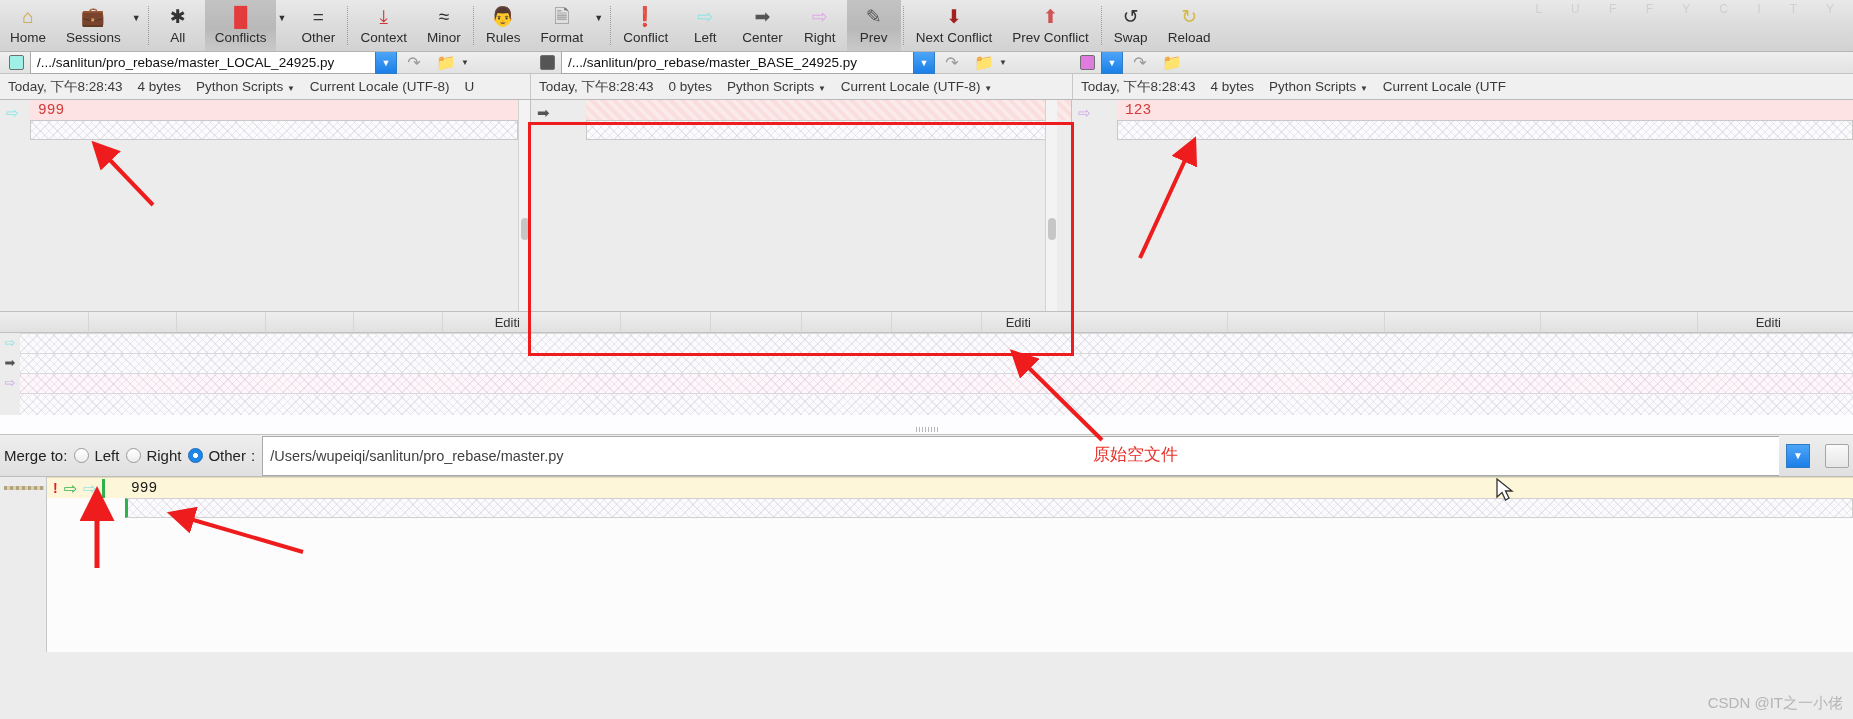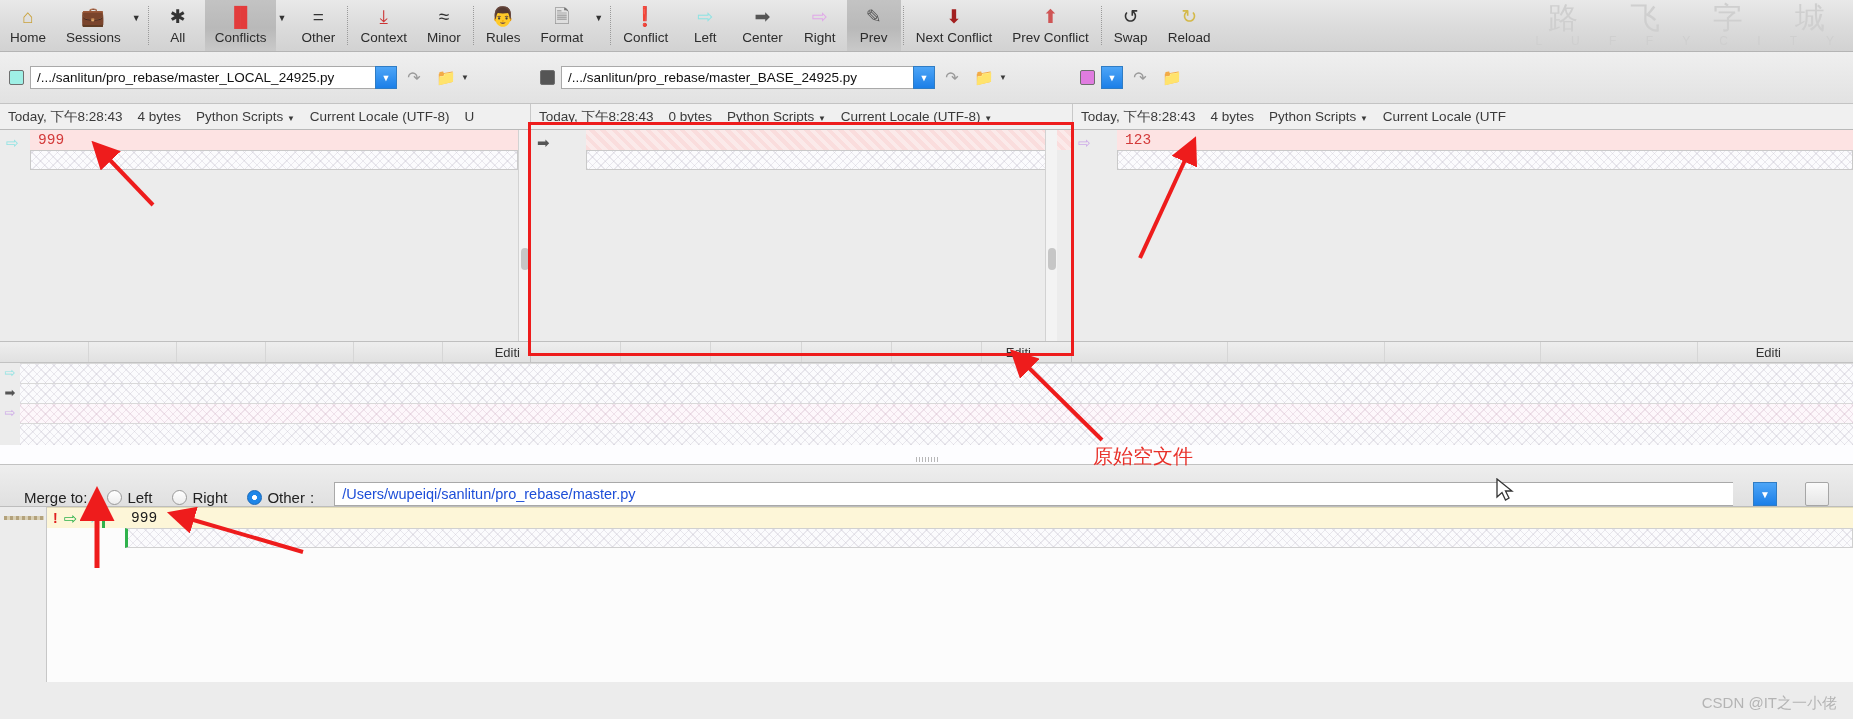--- a/index.html
+++ b/index.html
@@ -48,21 +48,21 @@
   
   .wm-top {
     position: absolute; right: 6px; top: 2px;
     text-align: right; pointer-events: none; user-select: none;
   }
   .wm-top .cn { font-size: 30px; color: #cfcfcf; letter-spacing: 22px; line-height: 32px; }
   .wm-top .en { font-size: 12px; color: #cfcfcf; letter-spacing: 13px; line-height: 14px; }
 
   
   .pathbar {
-    height: 52px;
+    height: 22px;
     background: linear-gradient(to bottom,#efefef,#e2e2e2);
     border-bottom: 1px solid #c3c3c3;
     display: flex; align-items: center;
   }
   .path-col { display: flex; align-items: center; height: 100%; }
   .sw {
     width: 15px; height: 15px; border: 1px solid #6f6f6f; border-radius: 2px;
     margin: 0 6px 0 9px; flex: 0 0 auto;
   }
   .sw.local  { background: #9ff0e6; }
@@ -163,37 +163,37 @@
   .grabber {
     position:absolute; left: 50%; transform: translateX(-50%);
     bottom: 2px; width: 22px; height: 5px;
     background: repeating-linear-gradient(to right,#b7b7b7 0 1px, transparent 1px 3px);
   }
 
   
   .mergebar {
     height: 42px; background: linear-gradient(to bottom,#eeeeee,#e0e0e0);
     border-bottom: 1px solid #bdbdbd;
-    display: flex; align-items: flex-end; padding: 0 24px; gap: 20px;
+    display: flex; align-items: center; padding: 0 4px; gap: 7px;
   }
   .mergebar .lbl { font-size: 15px; color: #222; }
   .radio-wrap { display: flex; align-items: center; gap: 5px; }
   .radio {
     width: 15px; height: 15px; border-radius: 50%;
     border: 1px solid #9a9a9a; background: linear-gradient(to bottom,#ffffff,#ededed);
   }
   .radio.on {
     background: radial-gradient(circle at 50% 50%, #ffffff 0 2.2px, #1e86e8 2.6px 100%);
     border-color: #1566b8;
   }
   .merge-input {
-    flex: 1 1 auto; height: 24px; background: #fff;
+    flex: 1 1 auto; height: 40px; background: #fff;
     border: 1px solid #a9a9a9; border-right: none;
     display: flex; align-items: center; padding: 0 7px;
-    font-size: 14.5px; color: #1d4ed8; white-space: nowrap; overflow: hidden;
+    font-size: 14.5px; color: #404040; white-space: nowrap; overflow: hidden;
   }
   .merge-drop {
     width: 24px; height: 24px; flex: 0 0 24px;
     background: linear-gradient(to bottom,#4da5f7,#1b7fe8);
     border: 1px solid #2f7cc4;
     display: flex; align-items: center; justify-content: center;
     color: #fff; font-size: 10px;
   }
   .merge-btn {
     width: 24px; height: 24px; flex: 0 0 24px; margin-left: 8px;
@@ -231,25 +231,25 @@
       repeating-linear-gradient(-45deg, rgba(190,185,200,.30) 0 1px, transparent 1px 6px),
       #fbfbfd;
   }
 
   
   .overlay { position: absolute; inset: 0; pointer-events: none; }
   .ann-box {
     position: absolute; border: 3px solid #ee1c1c;
   }
   .ann-text {
-    position: absolute; color: #e8312a; font-size: 20px; white-space: nowrap;
+    position: absolute; color: #e8312a; font-size: 17px; white-space: nowrap;
     font-family: "DejaVu Sans", sans-serif;
   }
   .wm-bottom {
-    position: absolute; right: 16px; bottom: 6px;
+    position: absolute; right: 10px; bottom: 6px;
     font-size: 15px; color: #b4b4b4; white-space: nowrap;
   }
 </style>
 </head>
 <body>
 
 <div id="app">
 
   <div class="toolbar">
     <div class="tb-group" id="toolbar-items">
@@ -329,21 +329,20 @@
         <div class="tb-item">
           <div class="tb-ico" style="color: rgb(51, 51, 51);">↺</div>
           <div class="tb-lbl">Swap</div>
         </div>
         <div class="tb-item">
           <div class="tb-ico" style="color: rgb(212, 185, 74);">↻</div>
           <div class="tb-lbl">Reload</div>
         </div>
       </div>
     <div class="wm-top">
-      <div class="cn">路 飞 字 城</div>
       <div class="en">L U F F Y C I T Y</div>
     </div>
   </div>
 
   <div class="pathbar">
 
     <div class="path-col" style="width:531px">
       <span class="sw local"></span>
       <span class="path-input" style="width:345px">/.../sanlitun/pro_rebase/master_LOCAL_24925.py</span>
       <span class="path-drop">▼</span>

